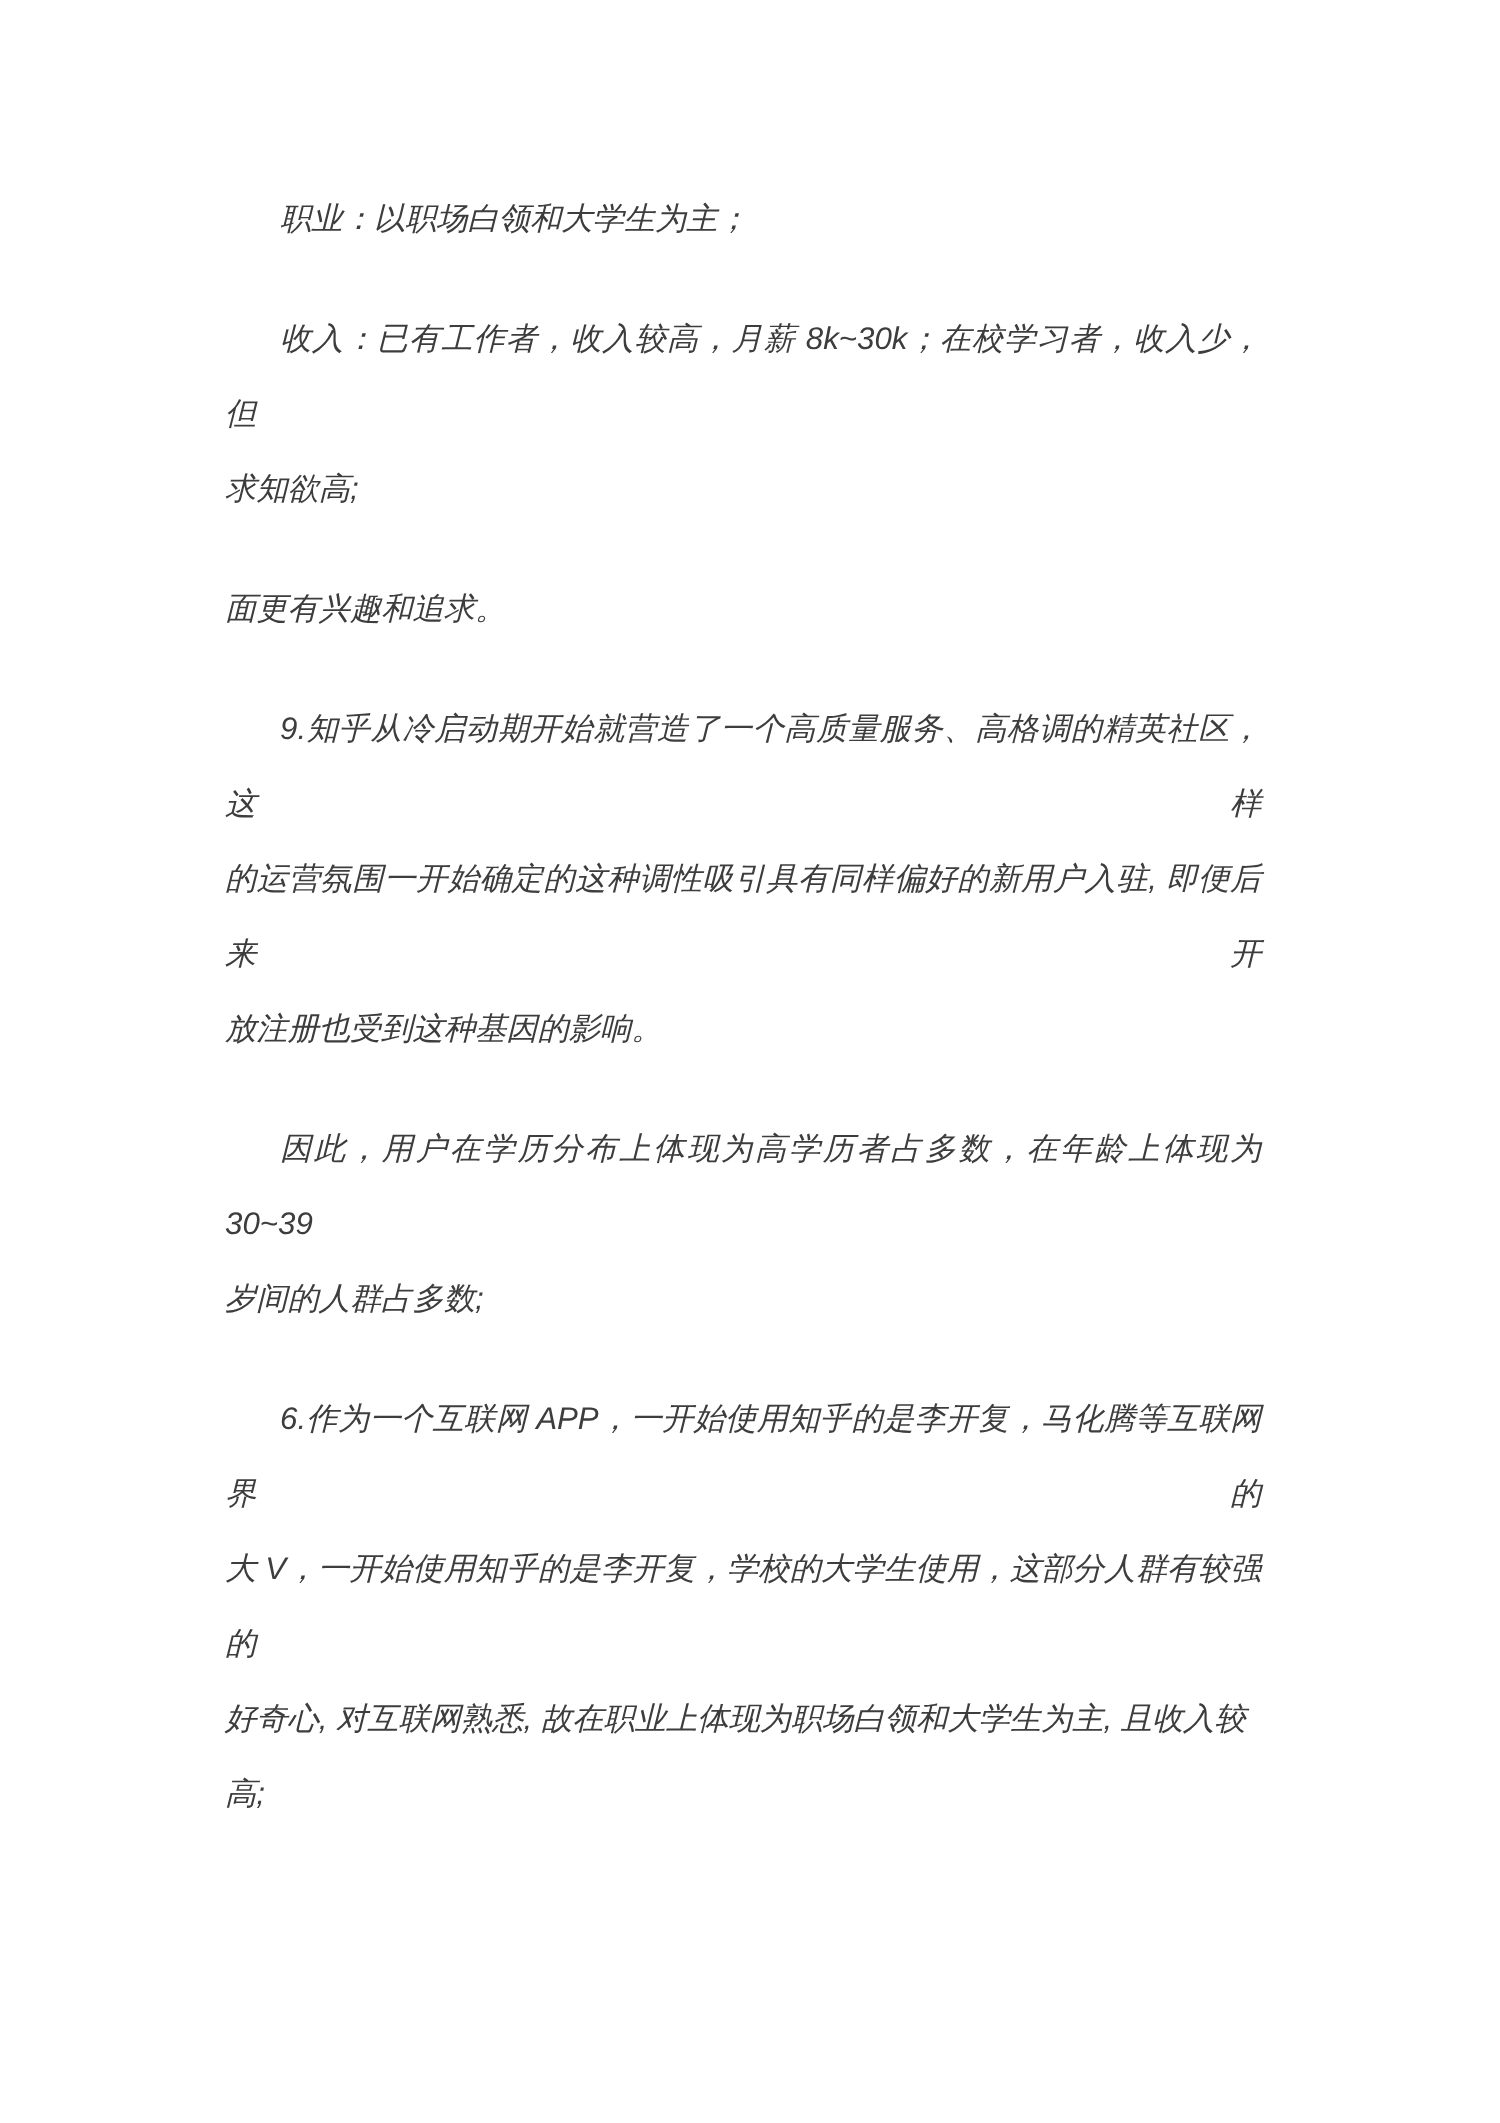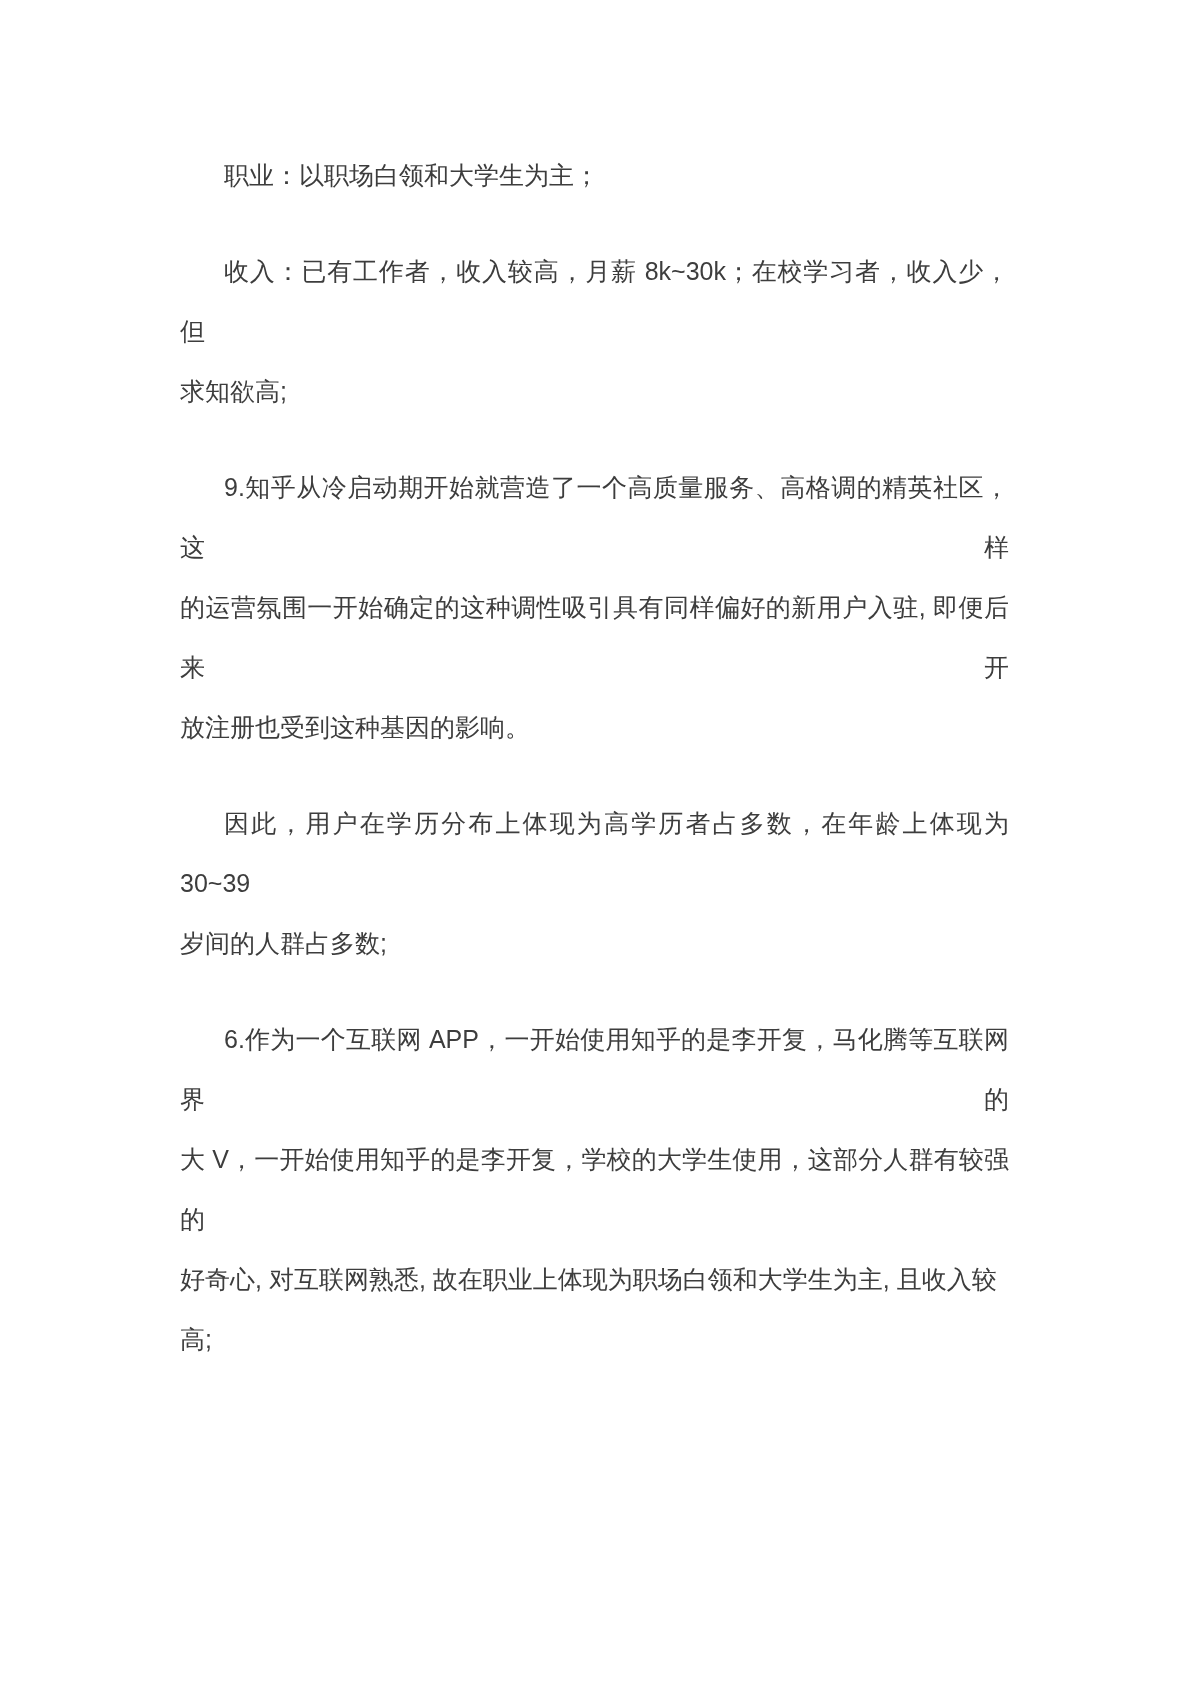--- a/index.html
+++ b/index.html
@@ -15,20 +15,21 @@
     background: #ffffff;
     padding: 145px 175px 0 180px;
     color: #3d3d3d;
     font-family: "Liberation Sans", sans-serif;
     font-size: 25px;
     overflow: hidden;
   }
   .para {
     margin: 0 16px 36px 0;
     padding: 0;
+    font-style: italic;
   }
   .tline {
     display: block;
     line-height: 60px;
     min-height: 60px;
   }
   .first {
     text-indent: 44px;
   }
   .just {
@@ -44,20 +45,21 @@
   <p class="para">
     <span class="tline first">职业：以职场白领和大学生为主；</span>
   </p>
 
   <p class="para">
     <span class="tline first just">收入：已有工作者，收入较高，月薪 8k~30k；在校学习者，收入少，但</span>
     <span class="tline">求知欲高;</span>
   </p>
 
   <p class="para">
+    <span class="tline">面更有兴趣和追求。</span>
   </p>
 
 
   <p class="para">
     <span class="tline first just">9.知乎从冷启动期开始就营造了一个高质量服务、高格调的精英社区，这样</span>
     <span class="tline just">的运营氛围一开始确定的这种调性吸引具有同样偏好的新用户入驻, 即便后来开</span>
     <span class="tline">放注册也受到这种基因的影响。</span>
   </p>
 
   <p class="para">

